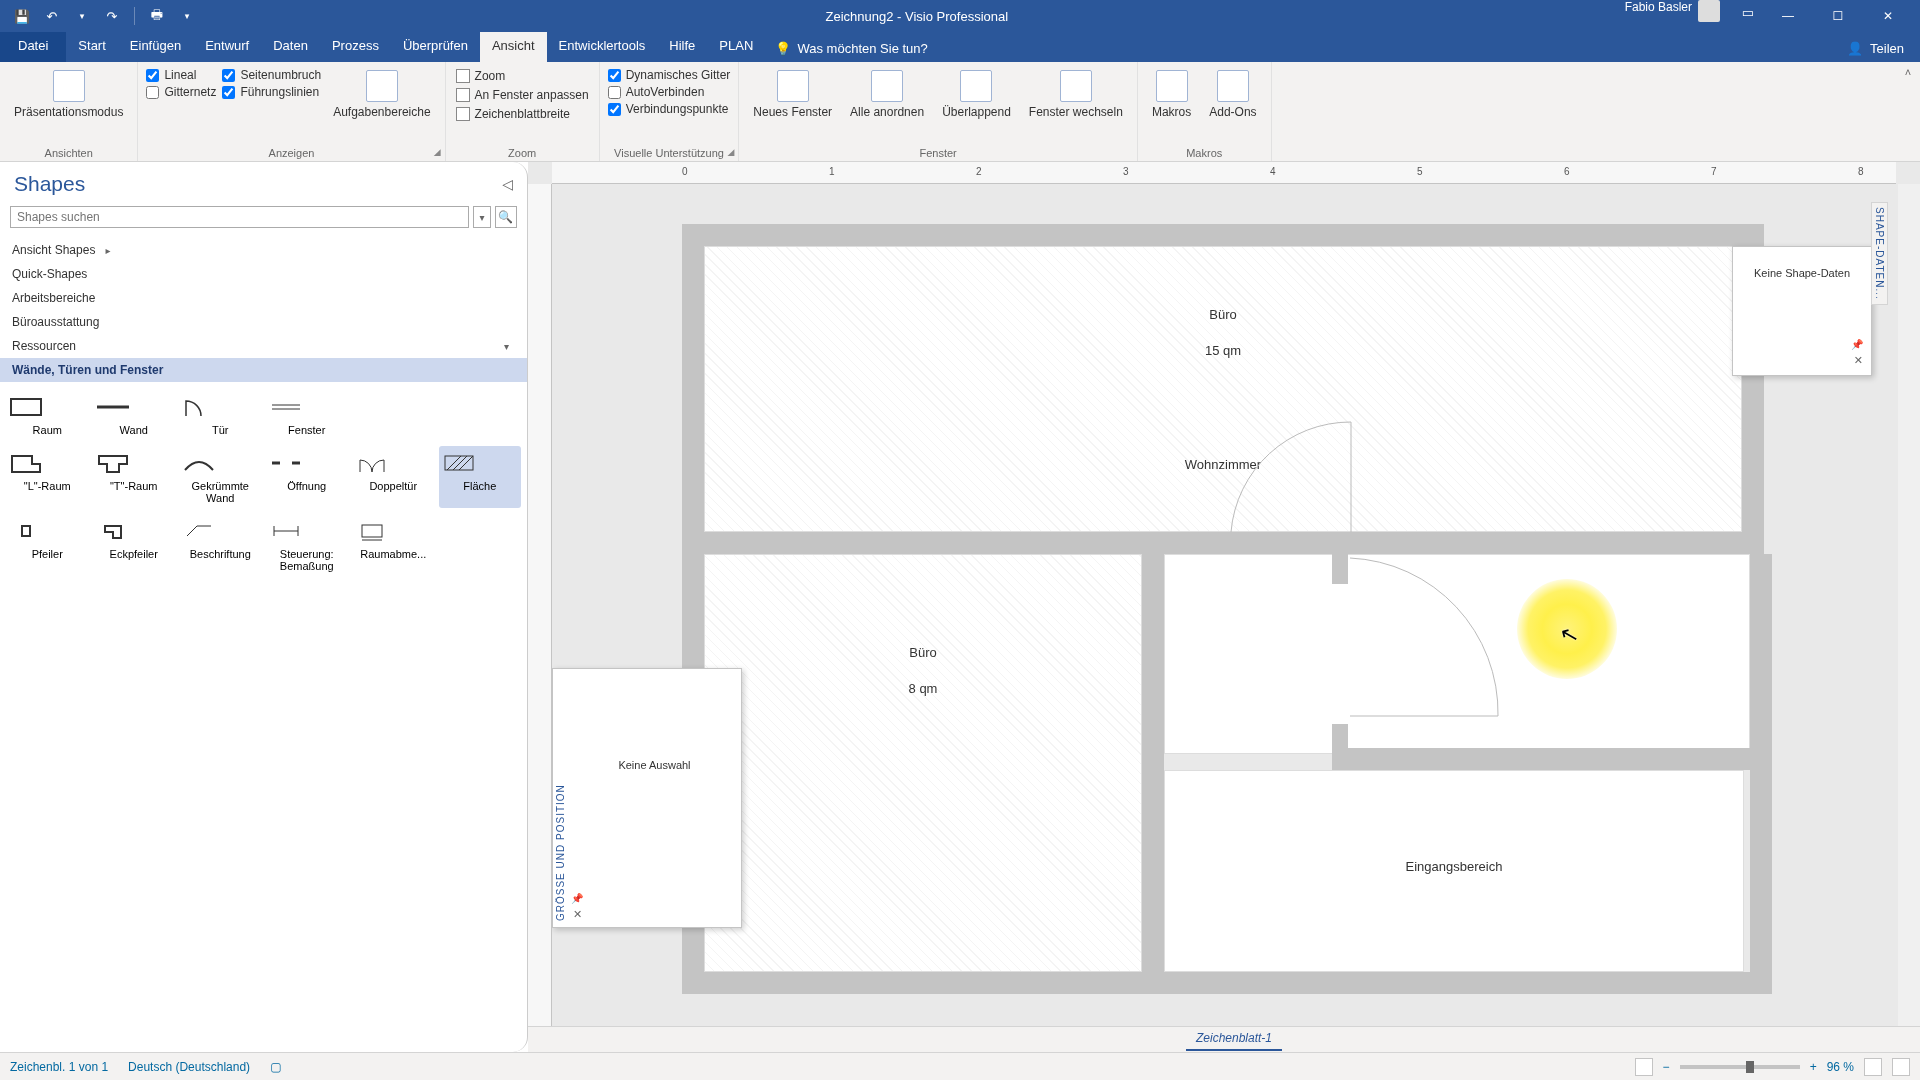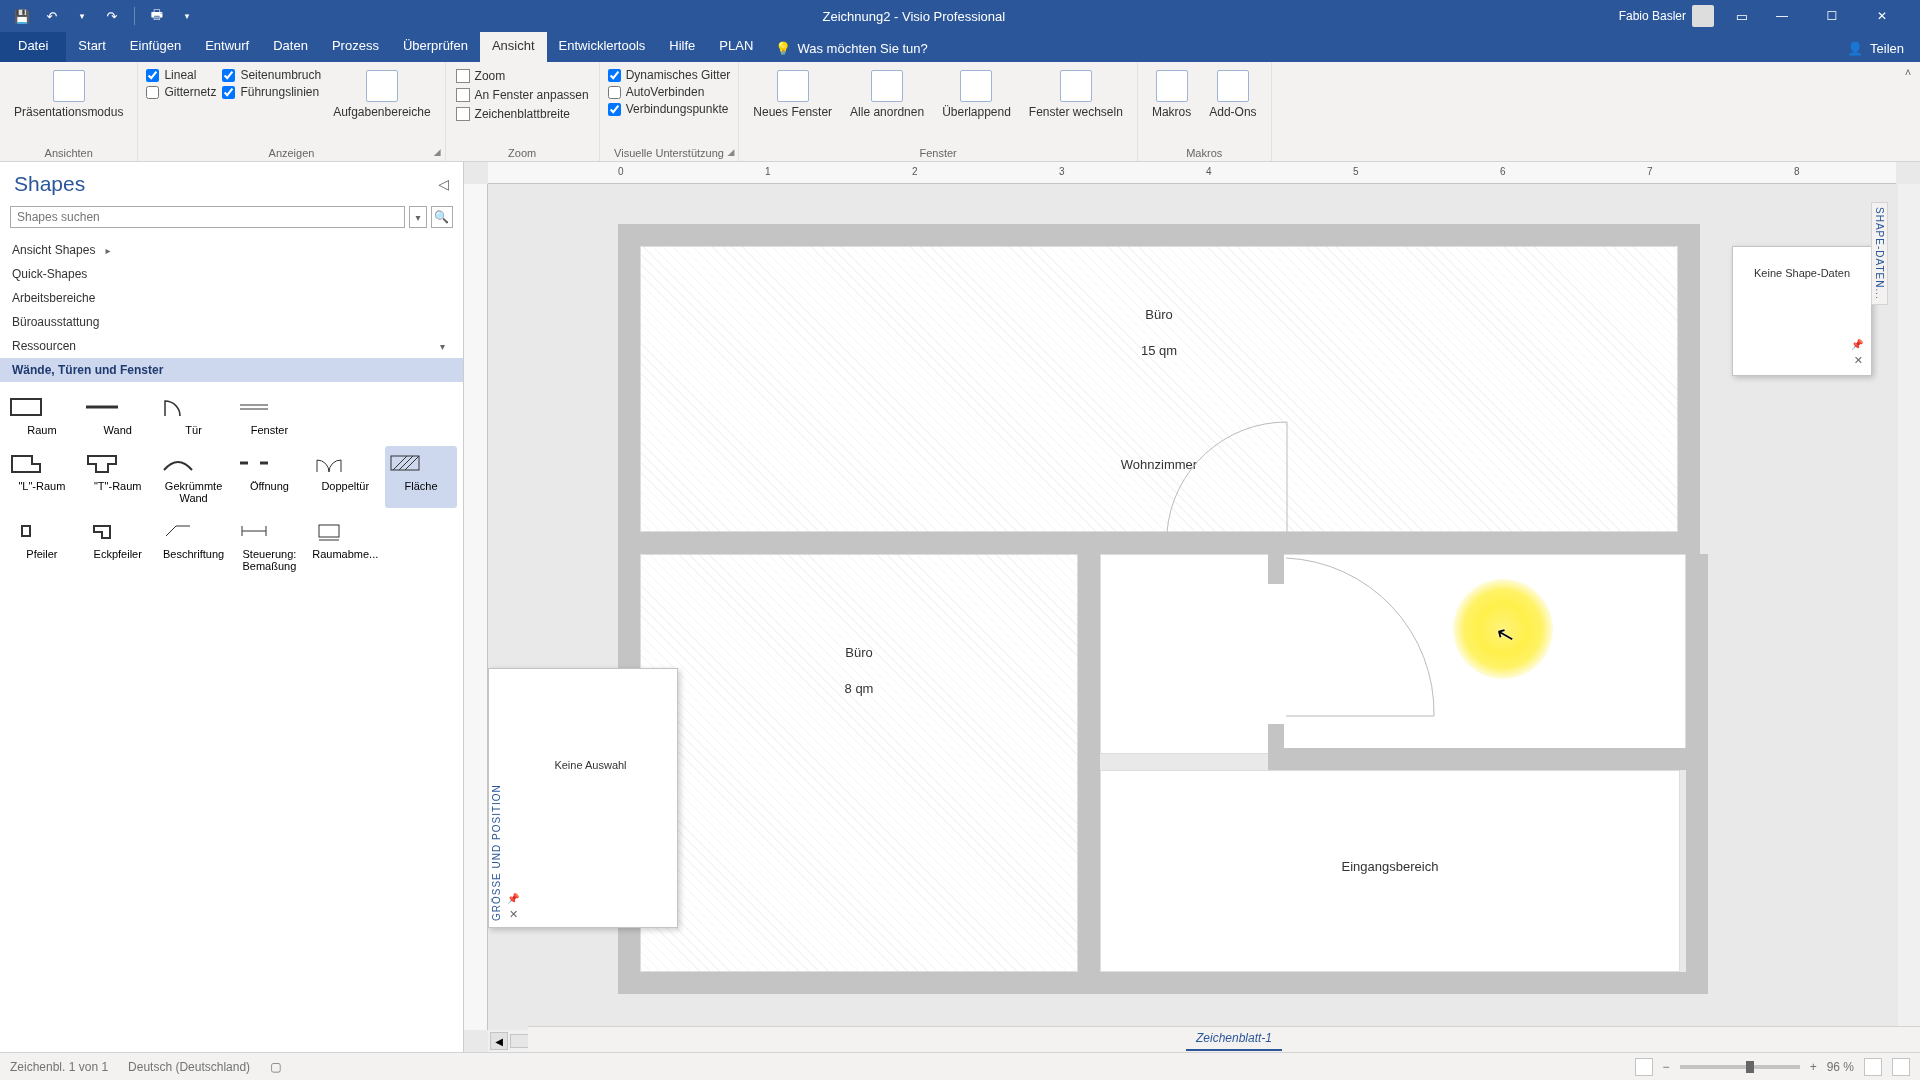--- a/index.html
+++ b/index.html
@@ -4,21 +4,21 @@
 <style>
 * { box-sizing: border-box; margin: 0; padding: 0; font-family: "Segoe UI", Tahoma, sans-serif; }
 body { background: #fff; width: 1920px; height: 1080px; overflow: hidden; position: relative; }
 
 
 .titlebar { background: #2b579a; height: 32px; display: flex; align-items: center; color: #fff; font-size: 12px; }
 .qat { display: flex; gap: 6px; padding: 0 10px; align-items: center; }
 .qat .btn, .titlebar-right .btn { width: 24px; height: 24px; display: flex; align-items: center; justify-content: center; color: #fff; font-size: 13px; }
 .sep { width: 1px; height: 18px; background: rgba(255,255,255,0.3); margin: 0 4px; }
 .title-center { flex: 1; text-align: center; font-size: 13px; }
-.titlebar-right { display: flex; align-items: center; gap: 6px; padding-right: 16px; }
+.titlebar-right { display: flex; align-items: flex-start; gap: 6px; padding-right: 10px; }
 .avatar { width: 22px; height: 22px; background: #ddd; border-radius: 2px; margin-right: 10px; }
 .winbtn { width: 44px; height: 32px; display: flex; align-items: center; justify-content: center; }
 
 
 .tabs { background: #2b579a; height: 30px; display: flex; align-items: flex-end; color: #fff; font-size: 13px; }
 .tab { padding: 6px 12px 7px; height: 30px; cursor: pointer; }
 .tab.active { background: #f3f2f1; color: #333; }
 .tab.file { background: #19478a; padding-left: 18px; padding-right: 18px; }
 .tell-me { display: flex; align-items: center; gap: 6px; padding: 6px 10px; color: #fff; font-size: 13px; }
 .tell-me .icon { font-size: 13px; }
@@ -35,21 +35,21 @@
 .chk-col { display: flex; flex-direction: column; gap: 3px; padding: 2px 0; }
 .chk { display: flex; align-items: center; gap: 5px; font-size: 12px; cursor: pointer; white-space: nowrap; }
 .chk input { width: 13px; height: 13px; }
 .smallrow { display: flex; align-items: center; gap: 5px; font-size: 12px; cursor: pointer; white-space: nowrap; padding: 1px 2px; }
 .smallrow .ico { width: 14px; height: 14px; background: #fff; border: 1px solid #888; }
 
 
 .workspace { position: absolute; top: 162px; bottom: 28px; left: 0; right: 0; display: flex; }
 
 
-.shapes-panel { width: 464px; background: #fff; border-right: 1px solid #ccc; display: flex; flex-direction: column; }
+.shapes-panel { width: 528px; background: #fff; border-right: 1px solid #ccc; display: flex; flex-direction: column; border-radius: 15px; }
 .shapes-header { padding: 10px 14px 6px; font-size: 21px; color: #2b579a; display: flex; justify-content: space-between; align-items: center; }
 .shapes-header .collapse { font-size: 14px; color: #666; cursor: pointer; }
 .search-row { padding: 4px 10px; display: flex; gap: 4px; }
 .search-row input { flex: 1; border: 1px solid #ababab; padding: 3px 6px; font-size: 12px; }
 .search-row .dd { width: 18px; border: 1px solid #ababab; display: flex; align-items: center; justify-content: center; font-size: 10px; color: #666; cursor:pointer; }
 .search-row .go { width: 22px; border: 1px solid #ababab; display: flex; align-items: center; justify-content: center; font-size: 12px; cursor:pointer; }
 
 .cat-list { font-size: 12px; color: #333; padding-top: 6px; }
 .cat { padding: 5px 12px; cursor: pointer; display:flex; align-items:center; gap:10px; }
 .cat.sel { background: #cdd8ee; font-weight: 600; color: #1f3a6e; }
@@ -93,21 +93,21 @@
 .hscroll .thumb { position:absolute; left: 35%; width: 50%; top:0; bottom:0; background:#cfcfcf; border:1px solid #b0b0b0; }
 
 .vscroll { position:absolute; right:0; top:22px; bottom:22px; width:22px; background:#f0f0f0; }
 
 .sheet-tabs { position:absolute; left:528px; right:0; bottom:28px; height:26px; background:#f3f2f1; border-top:1px solid #d4d4d4; display:flex; align-items:center; font-size:12px; gap:8px; padding-left:20px;flex-direction:column;}
 .sheet-tab { padding:4px 10px; color:#2b579a; cursor:pointer; border-bottom:2px solid #2b579a; font-style: italic;}
 .sheet-all { padding:4px 8px; cursor:pointer; color:#555; display:flex; gap:4px; align-items:center;}
 .sheet-add { width:20px; height:20px; border-radius:50%; background:#fff; border:1px solid #c4c4c4; display:flex;align-items:center;justify-content:center; font-size:14px; color:#2b579a; cursor:pointer;}
 
 
-.statusbar { position: absolute; bottom: 0; left: 0; right: 0; height: 28px; background: #f3f2f1; border-top: 1px solid #d4d4d4; display: flex; align-items: center; font-size: 12px; color: #737373; padding: 0 10px; gap: 20px; }
+.statusbar { position: absolute; bottom: 0; left: 0; right: 0; height: 28px; background: #f3f2f1; border-top: 1px solid #d4d4d4; display: flex; align-items: center; font-size: 12px; color: #0369a1; padding: 0 10px; gap: 20px; }
 .statusbar .right { margin-left: auto; display: flex; align-items: center; gap: 10px; }
 .zoom-slider { width: 120px; height: 4px; background: #c4c4c4; position: relative; }
 .zoom-slider .knob { position:absolute; left:55%; top:-4px; width:8px; height:12px; background:#666; }
 .sb-ico { width:18px;height:18px;border:1px solid #c4c4c4; background:#fff; cursor:pointer;}
 </style>
 </head>
 <body>
 
 <div class="titlebar">
   <div class="qat">

